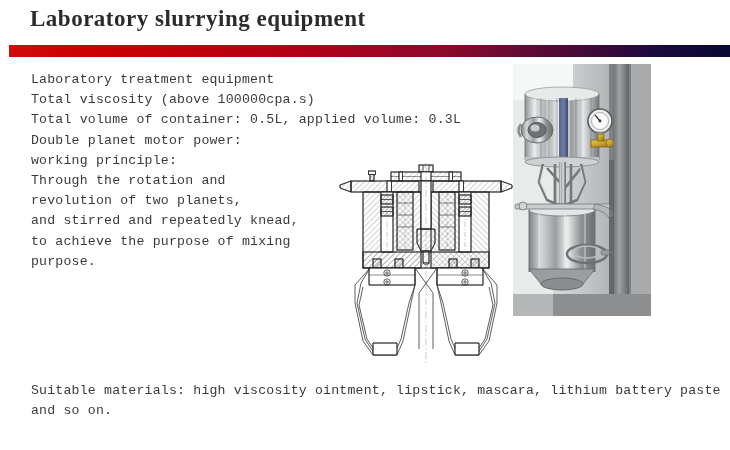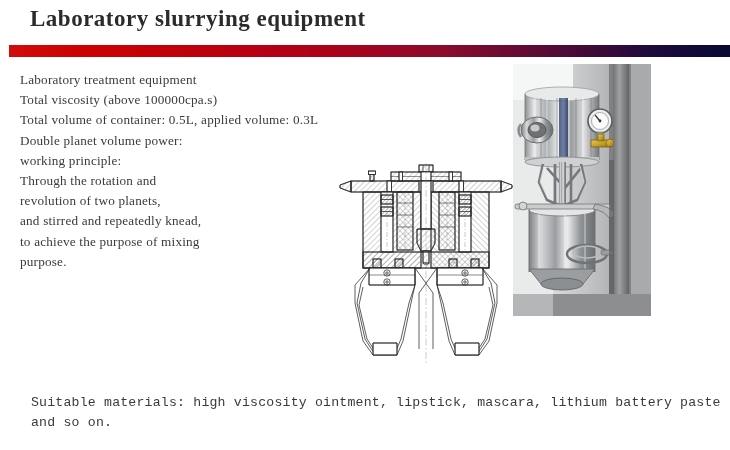--- a/index.html
+++ b/index.html
@@ -34,38 +34,37 @@
     position: absolute;
     left: 9px;
     top: 44px;
     width: 721px;
     height: 12px;
   }
 
   
   #spec-text {
     position: absolute;
-    left: 20px;
+    left: 31px;
     top: 70px;
     width: 330px;
-    font-family: Liberation Serif, serif;
   }
   #spec-text .line {
     font-size: 13.2px;
     line-height: 20.2px;
     color: #3a3a3a;
     white-space: pre;
     letter-spacing: 0.2px;
   }
 
   
   #bottom-note {
     position: absolute;
     left: 31px;
-    top: 393px;
+    top: 381px;
     width: 680px;
   }
   #bottom-note .line {
     font-size: 13.2px;
     line-height: 19.5px;
     color: #3a3a3a;
     white-space: pre;
     letter-spacing: 0.2px;
   }
 
@@ -112,21 +111,21 @@
         </linearGradient>
       </defs>
       <rect x="0" y="0" width="721" height="12" fill="url(#barGrad)"></rect>
     </svg>
   </div>
 
   <div id="spec-text">
     <div class="line">Laboratory treatment equipment</div>
     <div class="line">Total viscosity (above 100000cpa.s)</div>
     <div class="line">Total volume of container: 0.5L, applied volume: 0.3L</div>
-    <div class="line">Double planet volume power:</div>
+    <div class="line">Double planet motor power:</div>
     <div class="line">working principle:</div>
     <div class="line">Through the rotation and</div>
     <div class="line">revolution of two planets,</div>
     <div class="line">and stirred and repeatedly knead,</div>
     <div class="line">to achieve the purpose of mixing</div>
     <div class="line">purpose.</div>
   </div>
 
   <div id="drawing">
     <svg width="178" height="200" viewBox="0 0 178 200" xmlns="http://www.w3.org/2000/svg">

